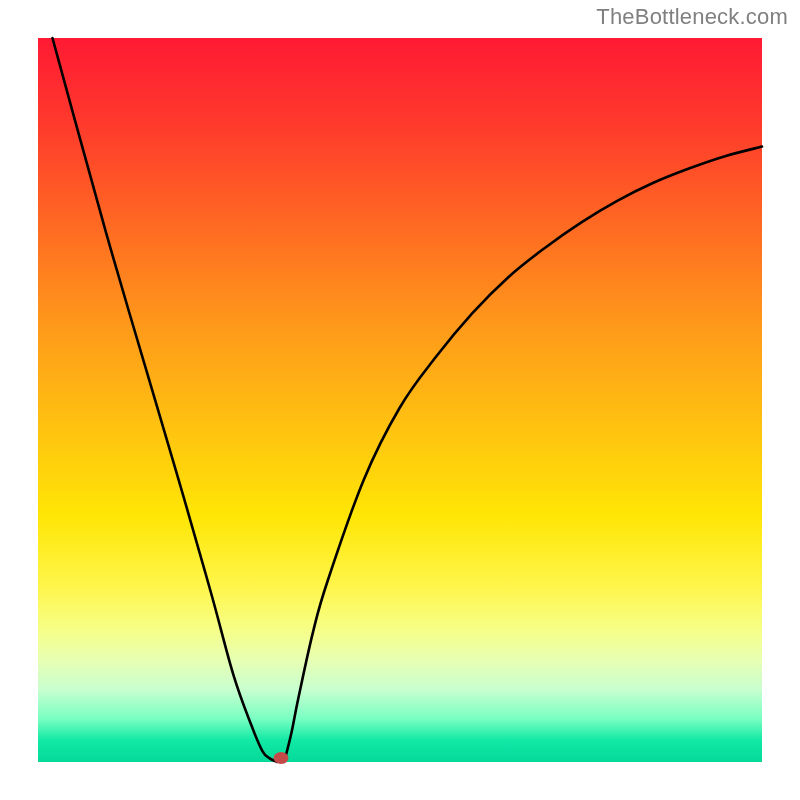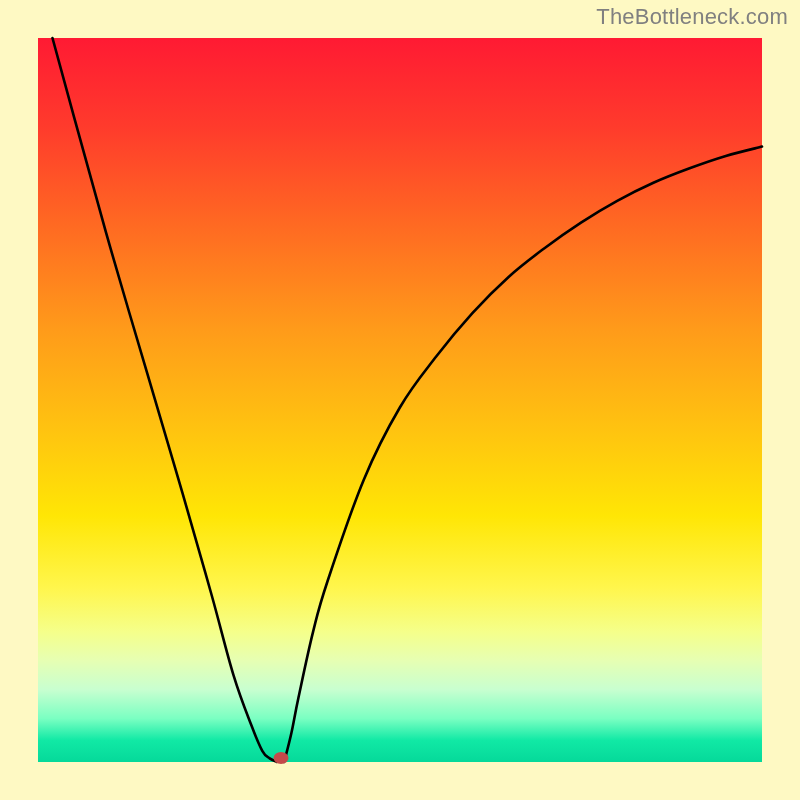--- a/index.html
+++ b/index.html
@@ -8,21 +8,21 @@
     width: 800px;
     height: 800px;
     background: #000;
     font-family: Arial, Helvetica, sans-serif;
     overflow: hidden;
   }
   .frame {
     position: relative;
     width: 800px;
     height: 800px;
-    background: #fef9c3;
+    background: #ffffff;
   }
   .plot-area {
     position: absolute;
     left: 38px;
     top: 38px;
     width: 724px;
     height: 724px;
     background: linear-gradient(to bottom,
       #ff1a33 0%,
       #ff3a2c 12%,

